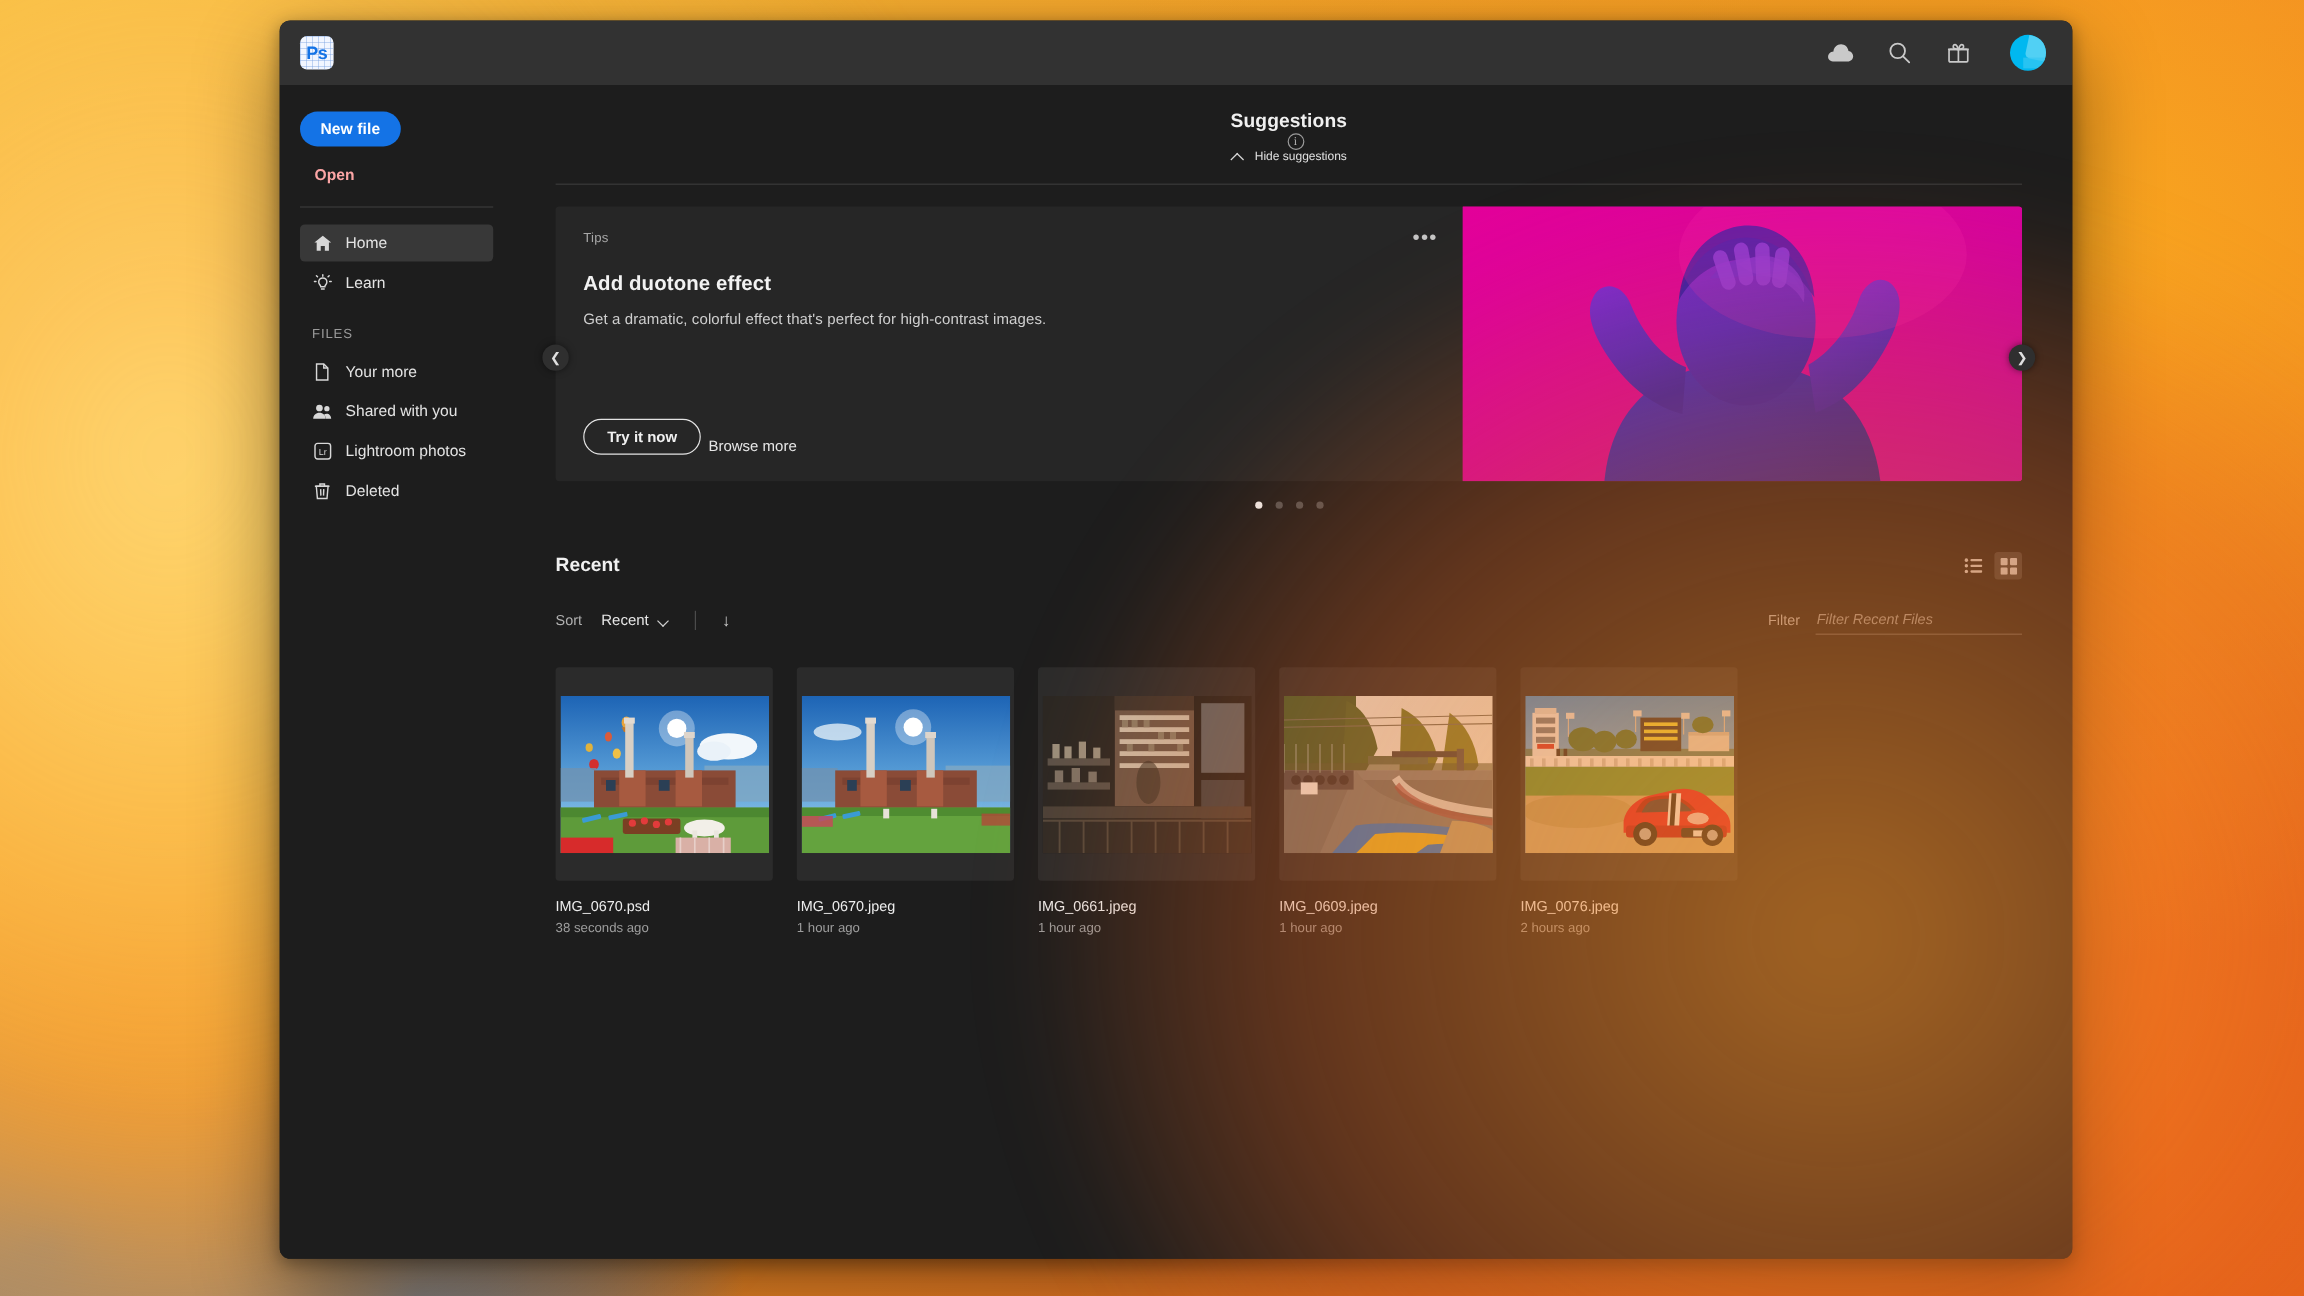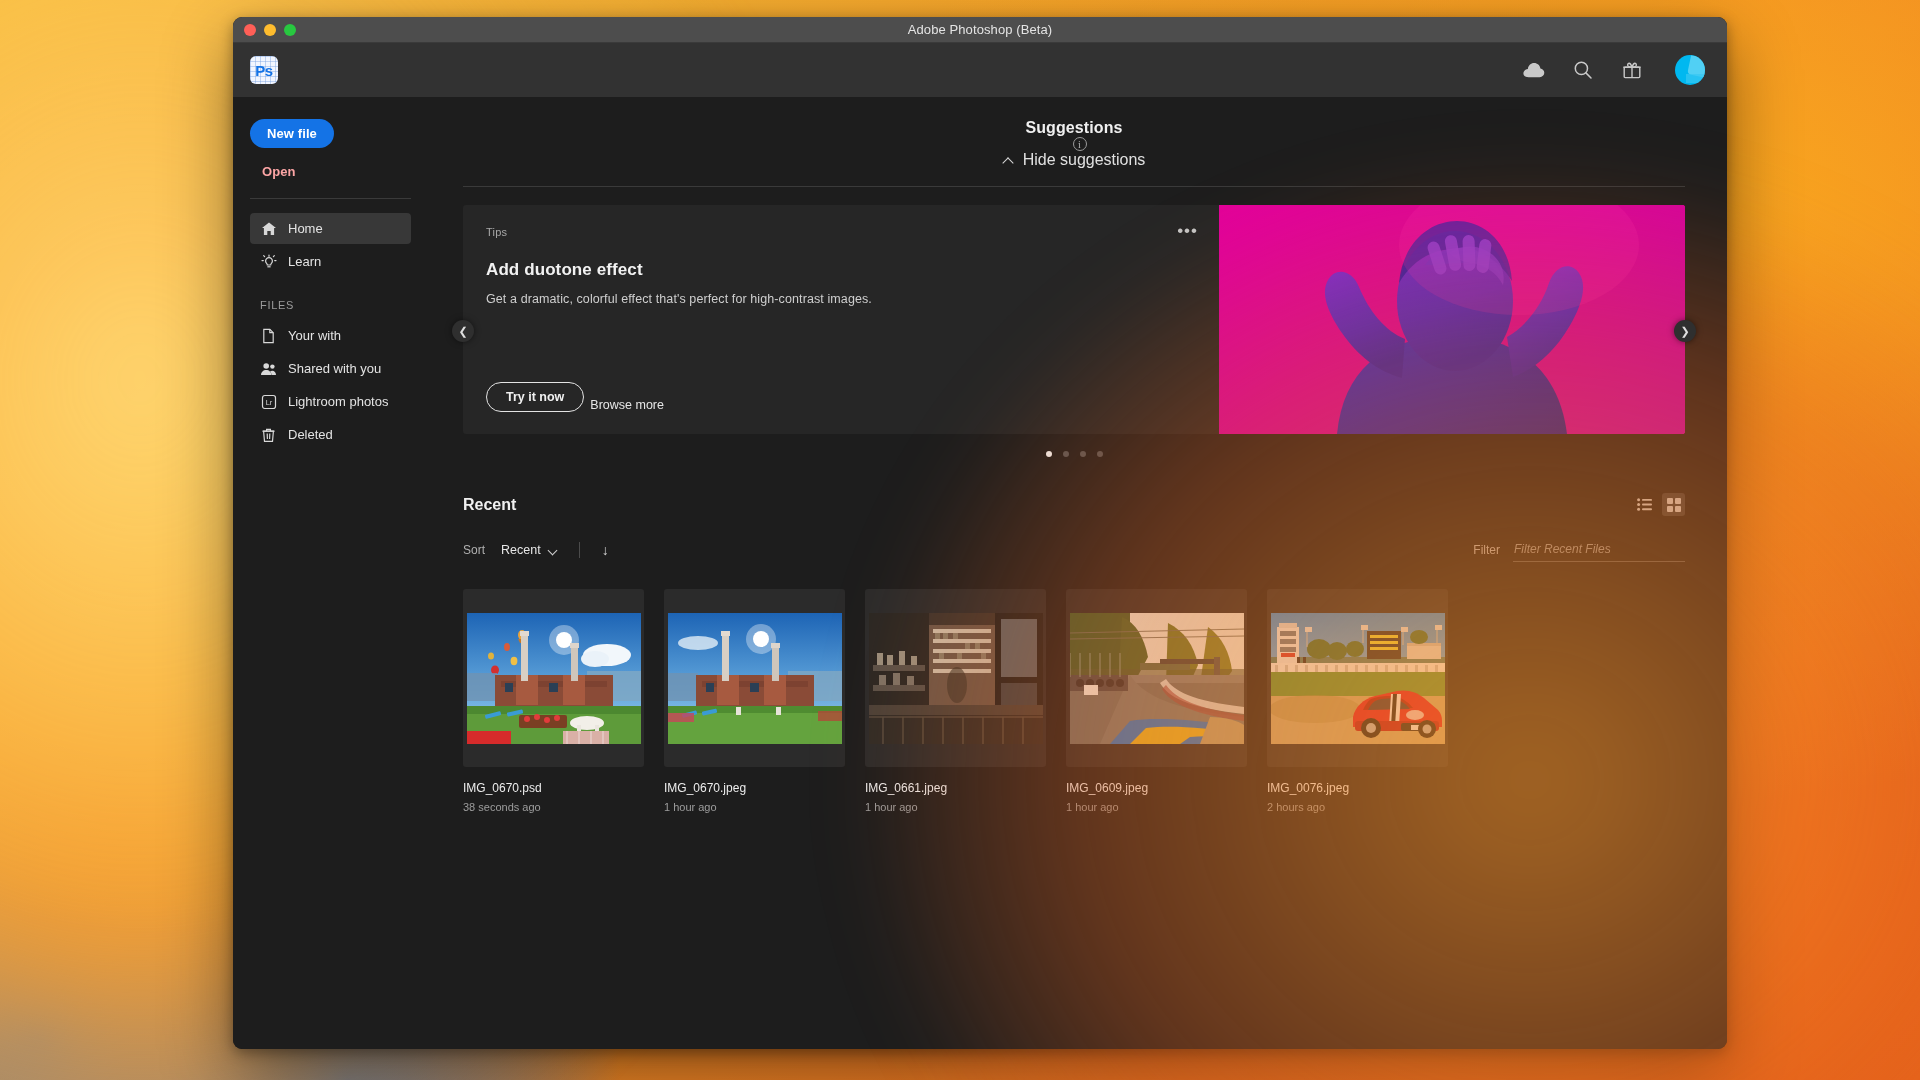--- a/index.html
+++ b/index.html
@@ -209,21 +209,21 @@
     width: 14px; height: 14px; margin-left: 11px;
     border: 1px solid #9a9a9a; border-radius: 50%;
     color: #b5b5b5; font-size: 10px;
     display: flex; align-items: center; justify-content: center;
     font-family: "Liberation Serif", serif;
     cursor: pointer;
   }
   .head-spacer { flex: 1; }
   .hide-suggest {
     display: flex; align-items: center; gap: 9px;
-    color: #e0e0e0; font-size: 16px; cursor: pointer;
+    color: #e0e0e0; font-size: 10px; cursor: pointer;
     background: none; border: none;
   }
   .chev-up {
     width: 11px; height: 7px;
     position: relative;
   }
   .chev-up::before {
     content: "";
     position: absolute; left: 1px; top: 2px;
     width: 7px; height: 7px;
@@ -406,28 +406,20 @@
   
   .thumb svg { display: block; width: 100%; height: 100%; }
 </style>
 </head>
 <body>
 
 <div class="desktop">
 
   <div class="window">
 
-    <div class="titlebar">
-      <div class="traffic">
-        <div class="dot red"></div>
-        <div class="dot yellow"></div>
-        <div class="dot green"></div>
-      </div>
-      <div class="win-title">Adobe Photoshop (Beta)</div>
-    </div>
 
     <div class="appbar">
       <div class="ps-logo">
         <div class="grid"></div>
         <span>Ps</span>
       </div>
       <div class="appbar-spacer"></div>
       <div class="appbar-icons">
         <div class="icon-btn">
           <svg width="22" height="16" viewBox="0 0 22 16" fill="currentColor">
@@ -487,21 +479,21 @@
 
         <div class="section-label">FILES</div>
 
         <div class="nav-item">
           <span class="nav-ico">
             <svg width="15" height="16" viewBox="0 0 15 16" fill="none" stroke="currentColor" stroke-width="1.2">
               <path d="M2.8 1.3h6l3.4 3.4v10H2.8z"></path>
               <path d="M8.8 1.3v3.4h3.4"></path>
             </svg>
           </span>
-          <span>Your with</span>
+          <span>Your more</span>
         </div>
 
         <div class="nav-item">
           <span class="nav-ico">
             <svg width="17" height="16" viewBox="0 0 17 16" fill="currentColor">
               <circle cx="6.2" cy="5" r="2.8"></circle>
               <path d="M1 14c0-2.9 2.3-5 5.2-5s5.2 2.1 5.2 5z"></path>
               <circle cx="12.4" cy="5.6" r="2.2"></circle>
               <path d="M9.6 14H16c0-2.5-1.7-4.2-3.7-4.2-.9 0-1.7.3-2.3.8.9.9 1.5 2.1 1.6 3.4z"></path>
             </svg>

